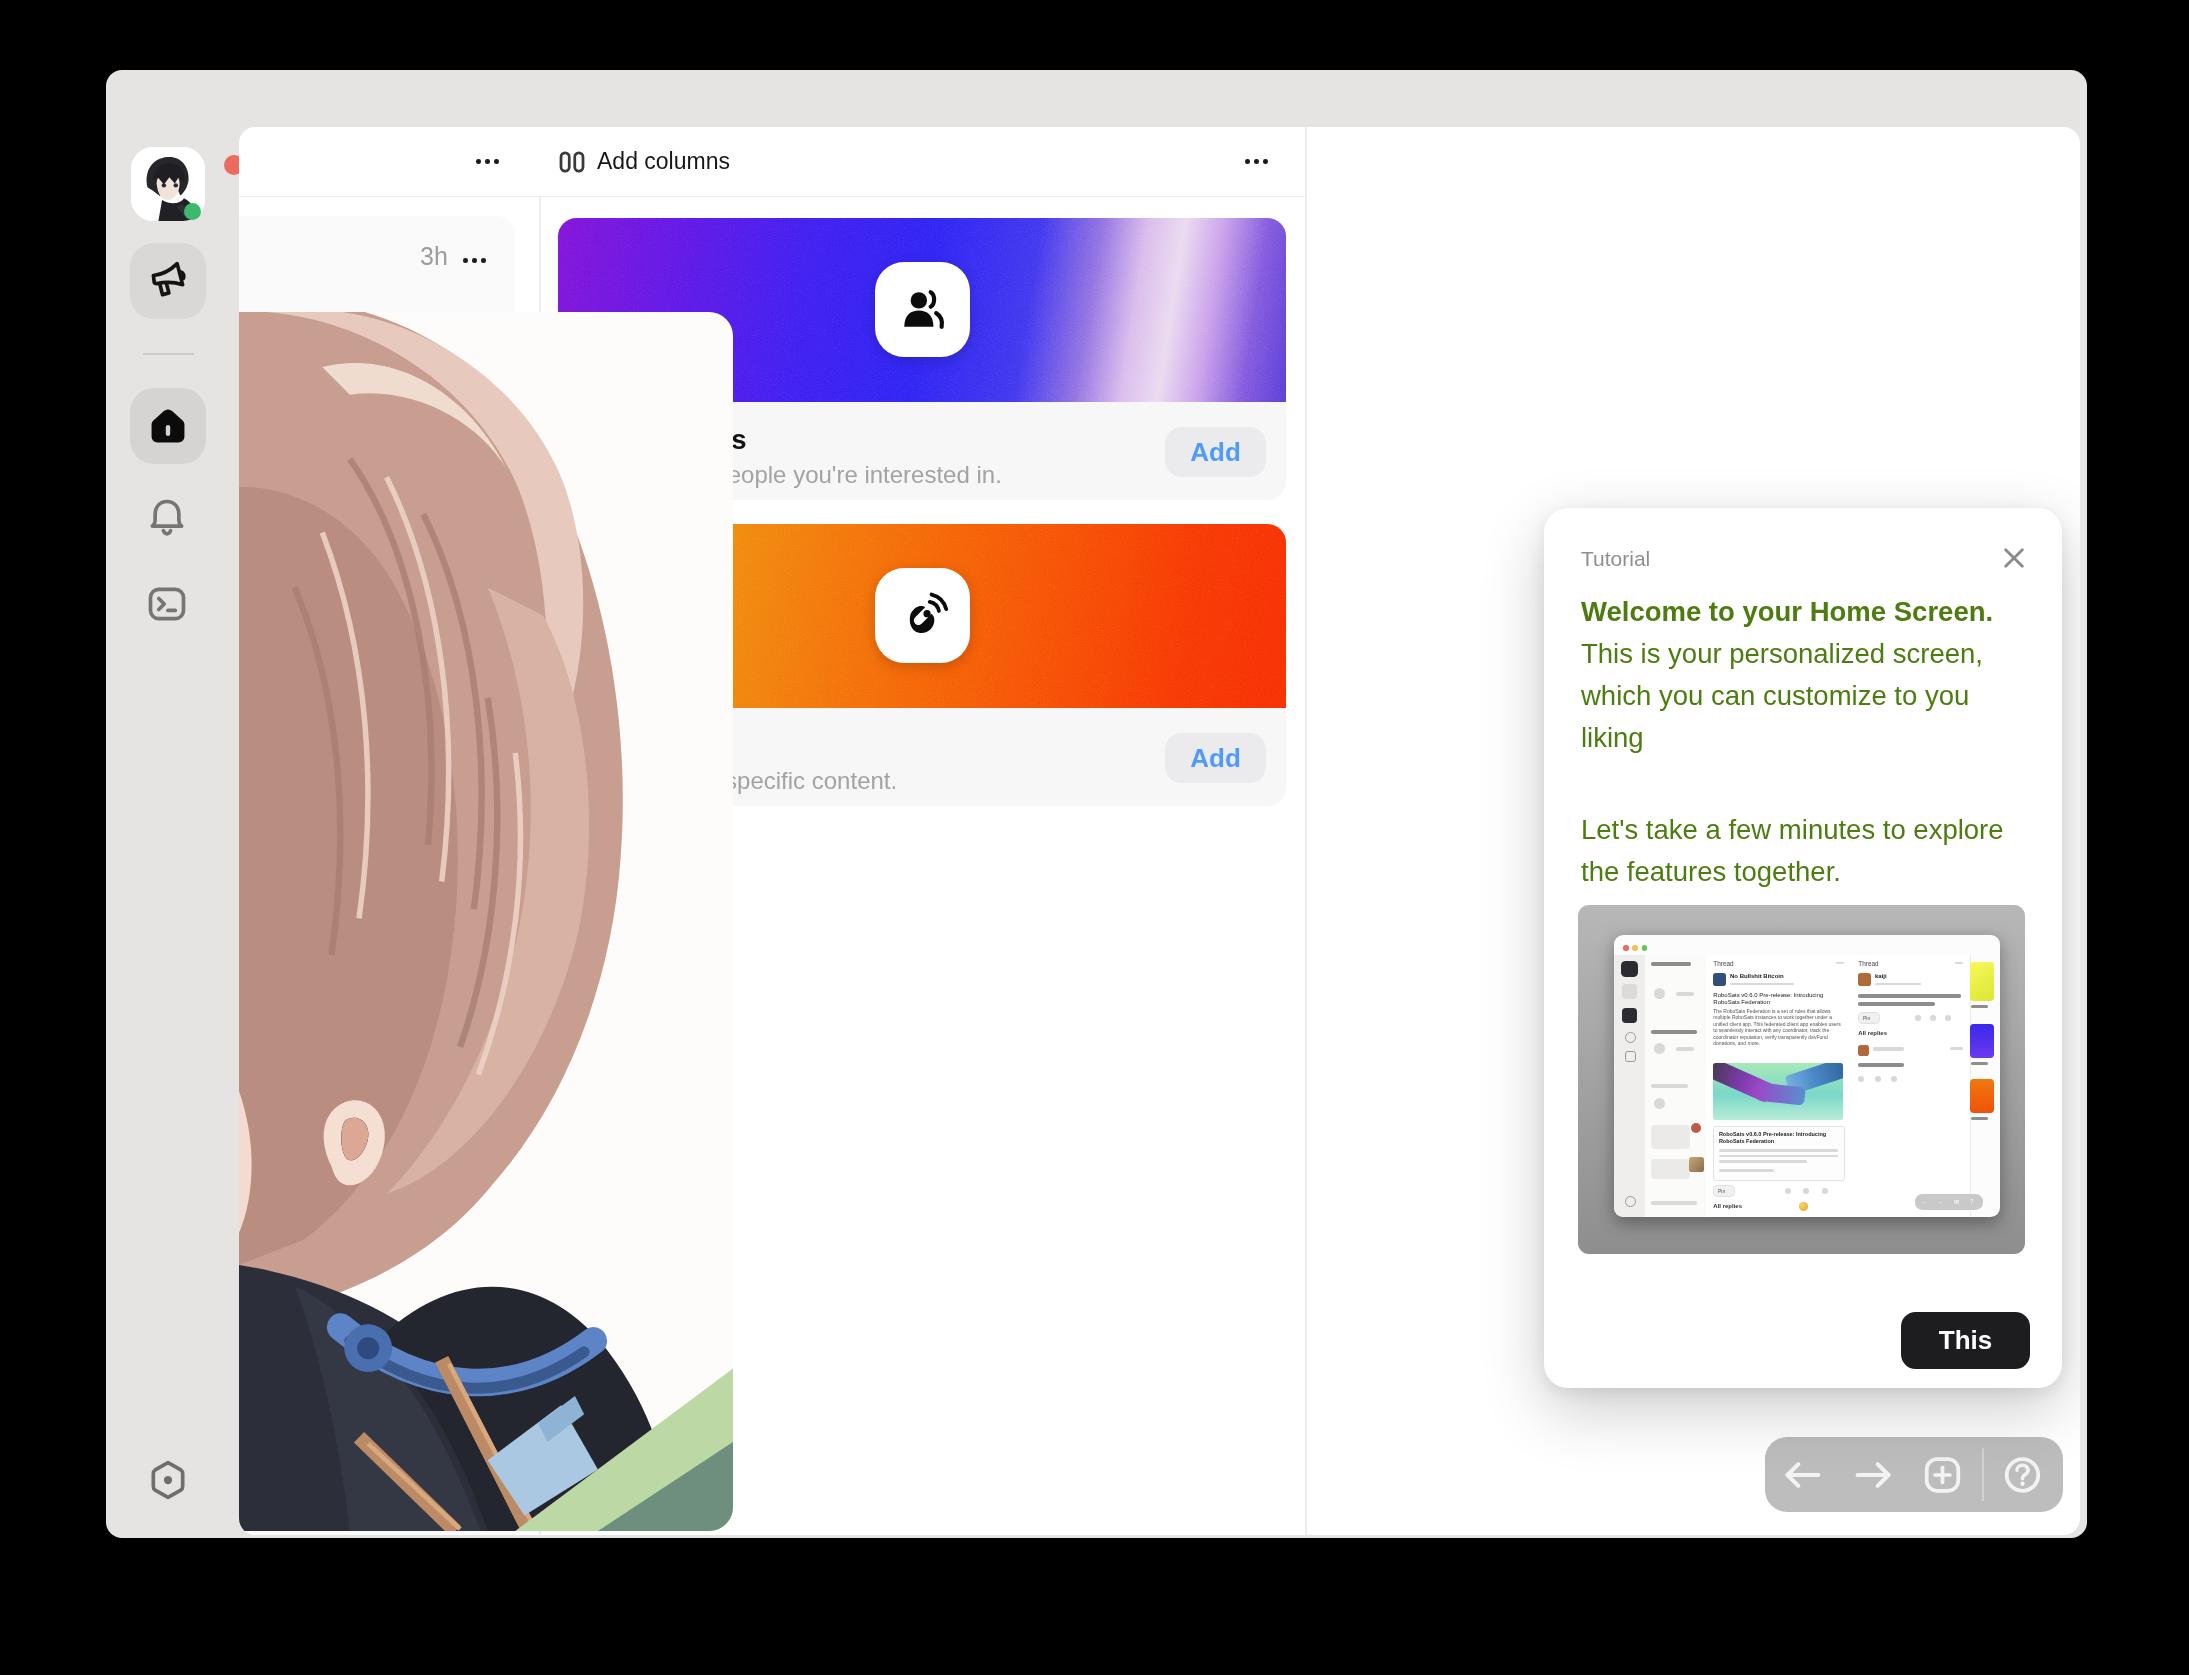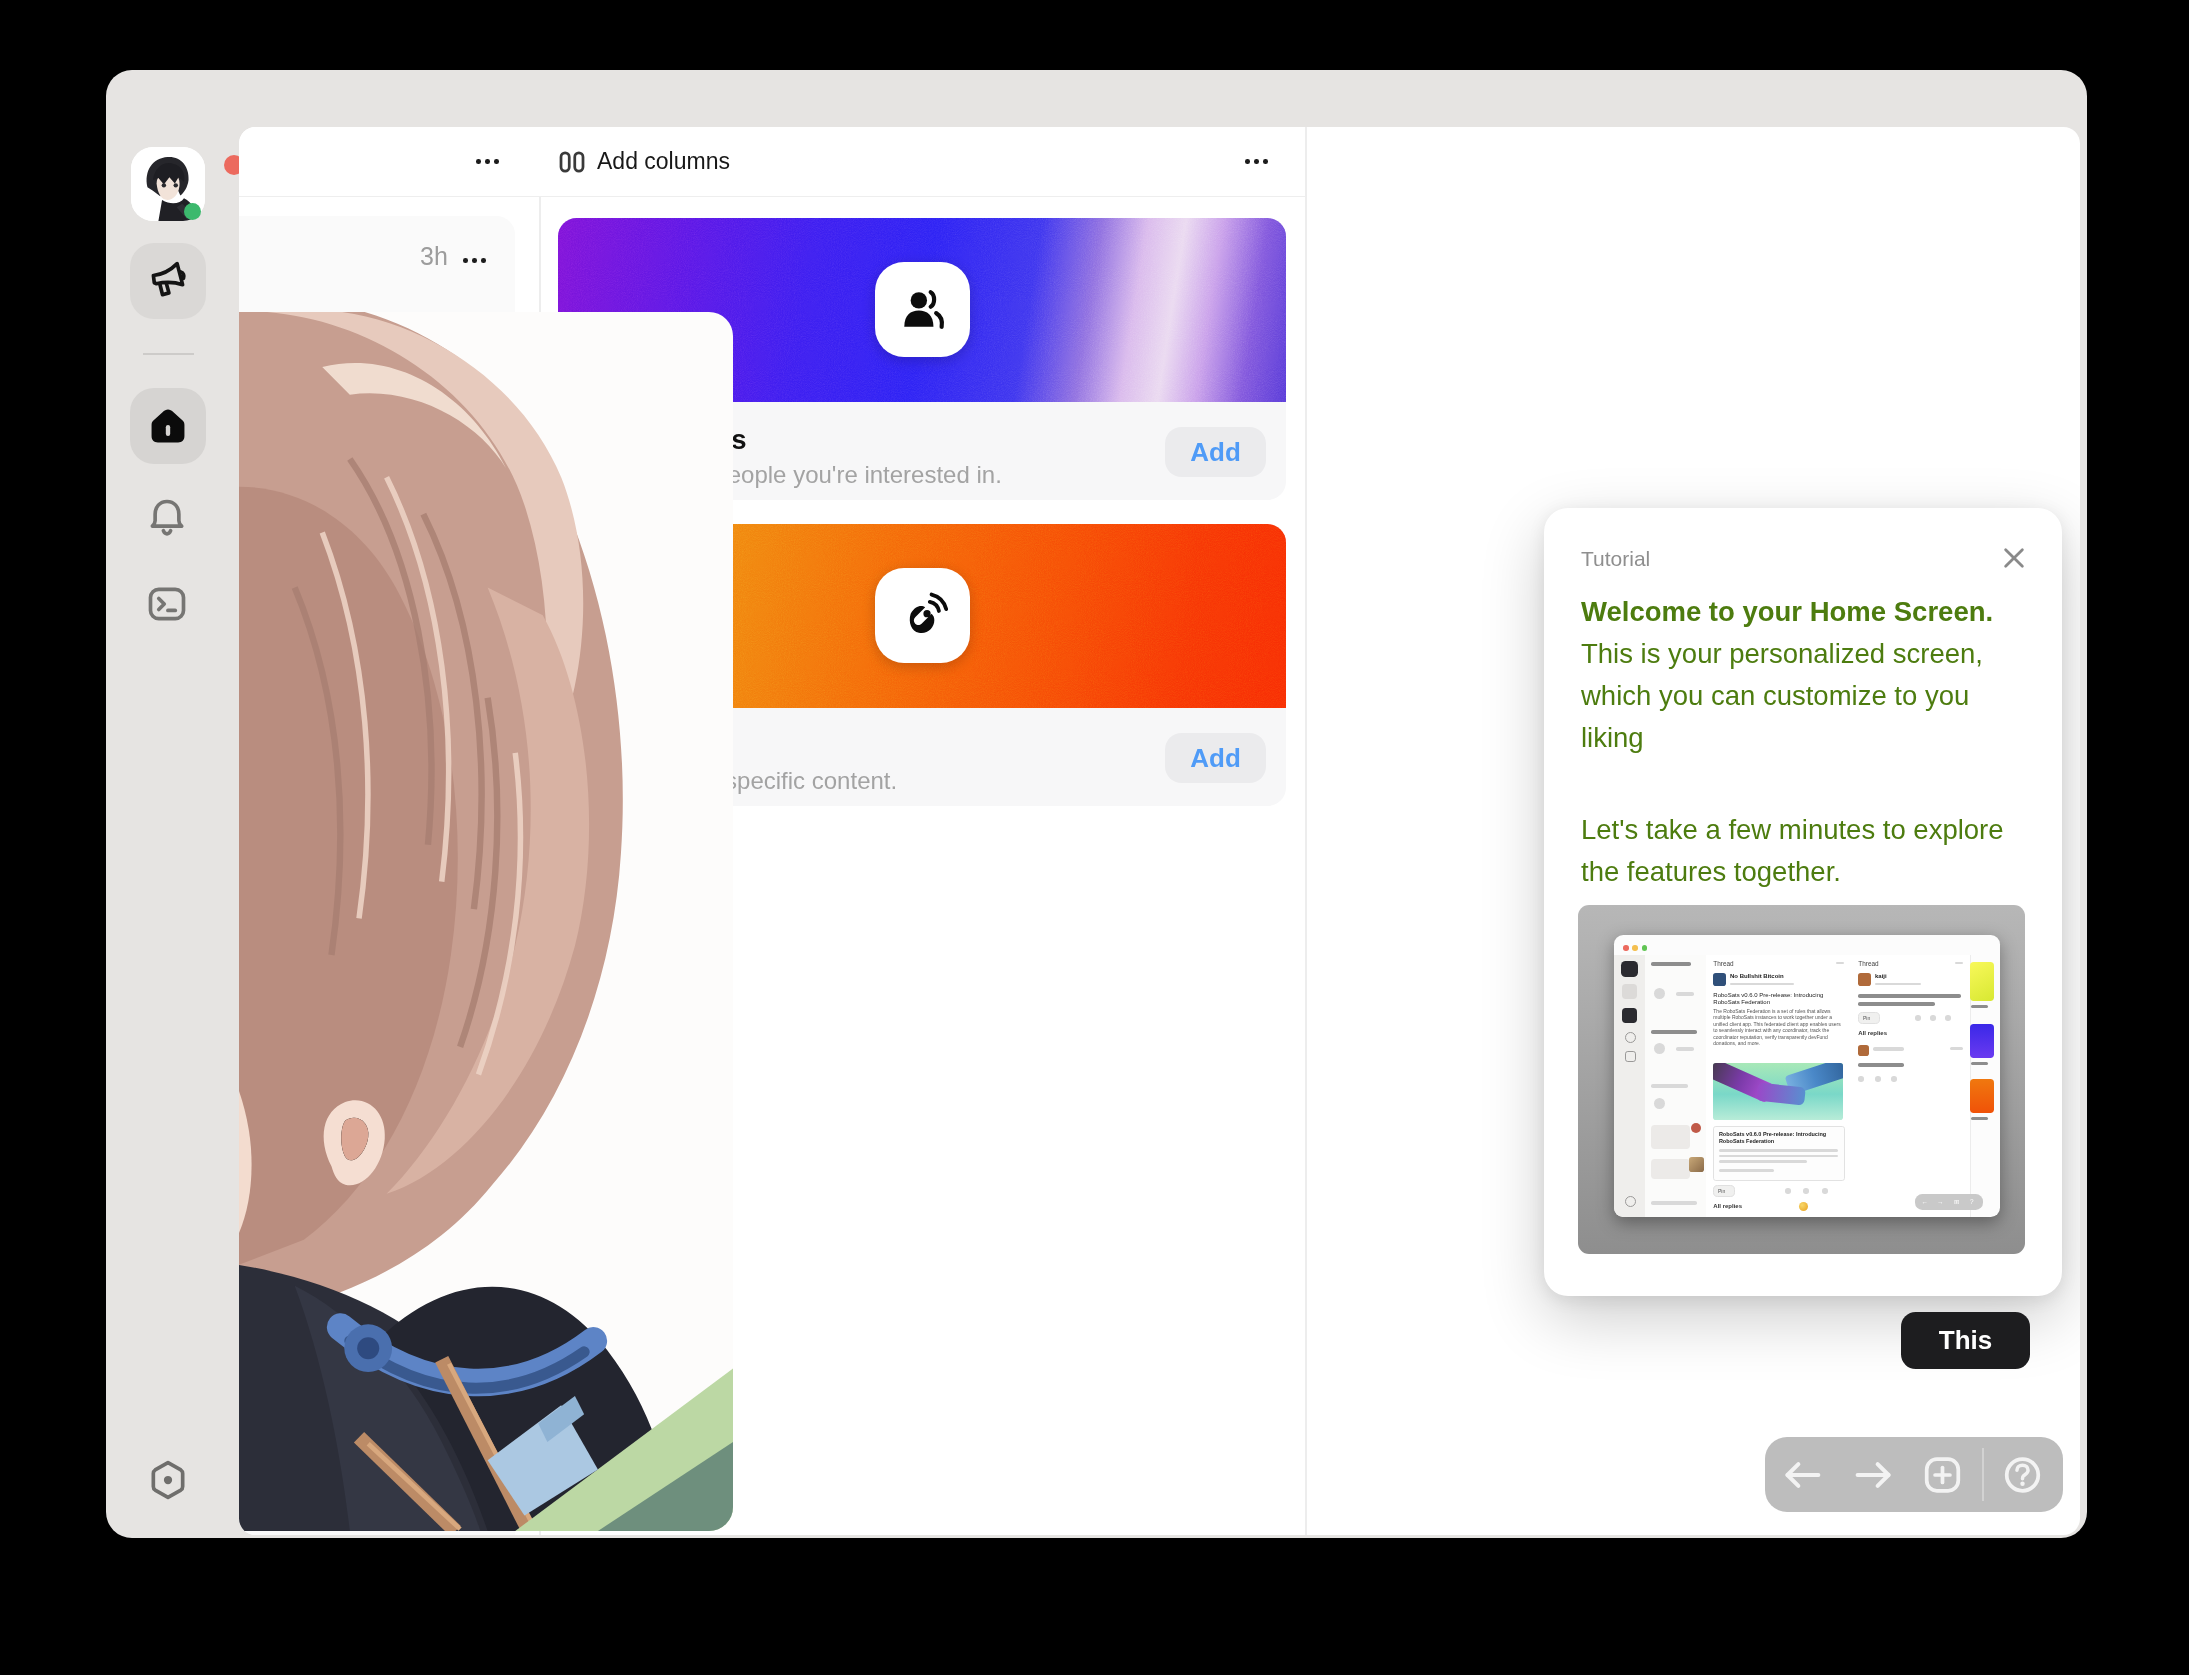--- a/index.html
+++ b/index.html
@@ -1,40 +1,40 @@
 <!DOCTYPE html>
 <html style="font-size:14.7px"><head>
 <meta charset="utf-8">
 <style>
   html,body{margin:0;padding:0;width:2189px;height:1675px;background:#000;overflow:hidden;
     font-family:"Liberation Sans","DejaVu Sans",sans-serif;-webkit-font-smoothing:antialiased;}
   .abs{position:absolute;}
   .stage{position:relative;width:2189px;height:1675px;background:#000;}
-  .window{position:absolute;left:106px;top:70px;width:1981px;height:1468px;background:#e6e4e2;border-radius:26px;}
+  .window{position:absolute;left:106px;top:70px;width:1981px;height:1468px;background:#e6e4e2;border-radius:16px;}
   .tl{position:absolute;width:20px;height:20px;border-radius:50%;top:85px;}
   .content{position:absolute;left:133px;top:57px;width:1841px;height:1408px;background:#fff;border-radius:16.5px;overflow:hidden;}
   
   .sq-btn{position:absolute;width:76px;height:76px;border-radius:24px;display:flex;align-items:center;justify-content:center;}
   .side-ic{position:absolute;display:flex;align-items:center;justify-content:center;}
   
   .deck-header{position:absolute;left:0;top:0;width:1066px;height:69px;border-bottom:1.8px solid #eeeeee;background:#fff;z-index:5;}
   .dots{display:flex;gap:4.6px;align-items:center;}
   .dots i{width:4.6px;height:4.6px;border-radius:50%;background:#1c1c1c;display:block;}
   .vline{position:absolute;top:0;bottom:0;width:1.8px;background:#ededed;}
   .card{position:absolute;width:728px;height:282px;border-radius:18.4px;overflow:hidden;background:#f7f7f8;}
   .banner{position:absolute;left:0;top:0;width:100%;height:184px;overflow:hidden;}
   .banner svg.noise{position:absolute;inset:0;mix-blend-mode:soft-light;opacity:.6;}
   .squircle{position:absolute;left:317px;top:44px;width:95px;height:95px;background:#fff;border-radius:29px;
     display:flex;align-items:center;justify-content:center;box-shadow:0 3.7px 13px rgba(0,0,0,.18);}
   .card-title{position:absolute;left:19px;top:206px;font-size:27.5px;font-weight:700;color:#121212;}
   .card-desc{position:absolute;left:19px;top:243px;font-size:24px;color:#a3a3a3;}
   .add-btn{position:absolute;left:607px;top:209px;width:101px;height:50px;border-radius:16.5px;background:#ebebed;
     display:flex;align-items:center;justify-content:center;font-size:26px;font-weight:600;}
   
-  .popover{position:absolute;left:1305px;top:381px;width:518px;height:788px;background:#fff;border-radius:24px;
+  .popover{position:absolute;left:1305px;top:381px;width:518px;height:880px;background:#fff;border-radius:24px;
     box-shadow:0 22px 64px rgba(0,0,0,.20),0 3.7px 16.5px rgba(0,0,0,.08);z-index:20;}
   .pop-p{position:absolute;left:37px;width:446px;font-size:27.5px;line-height:42px;color:#4d7c0f;}
   .thumb{position:absolute;left:34px;top:397px;width:447px;height:349px;border-radius:11px;
     background:linear-gradient(180deg,#b7b7b7,#8e8e8e);overflow:hidden;}
   .mini-win{position:absolute;left:36px;top:30px;width:386px;height:282px;background:#fcfcfc;border-radius:9.2px;
     box-shadow:0 5.5px 16.5px rgba(0,0,0,.35);overflow:hidden;}
   .mini-bar{background:#d9d9d9;border-radius:1.8px;position:absolute;}
   .mini-bar.dark{background:#8d8d8d;}
   .mini-txt{position:absolute;color:#222;}
   .next-btn{position:absolute;left:357px;top:804px;width:129px;height:57px;border-radius:14.7px;background:#1d1d1f;

